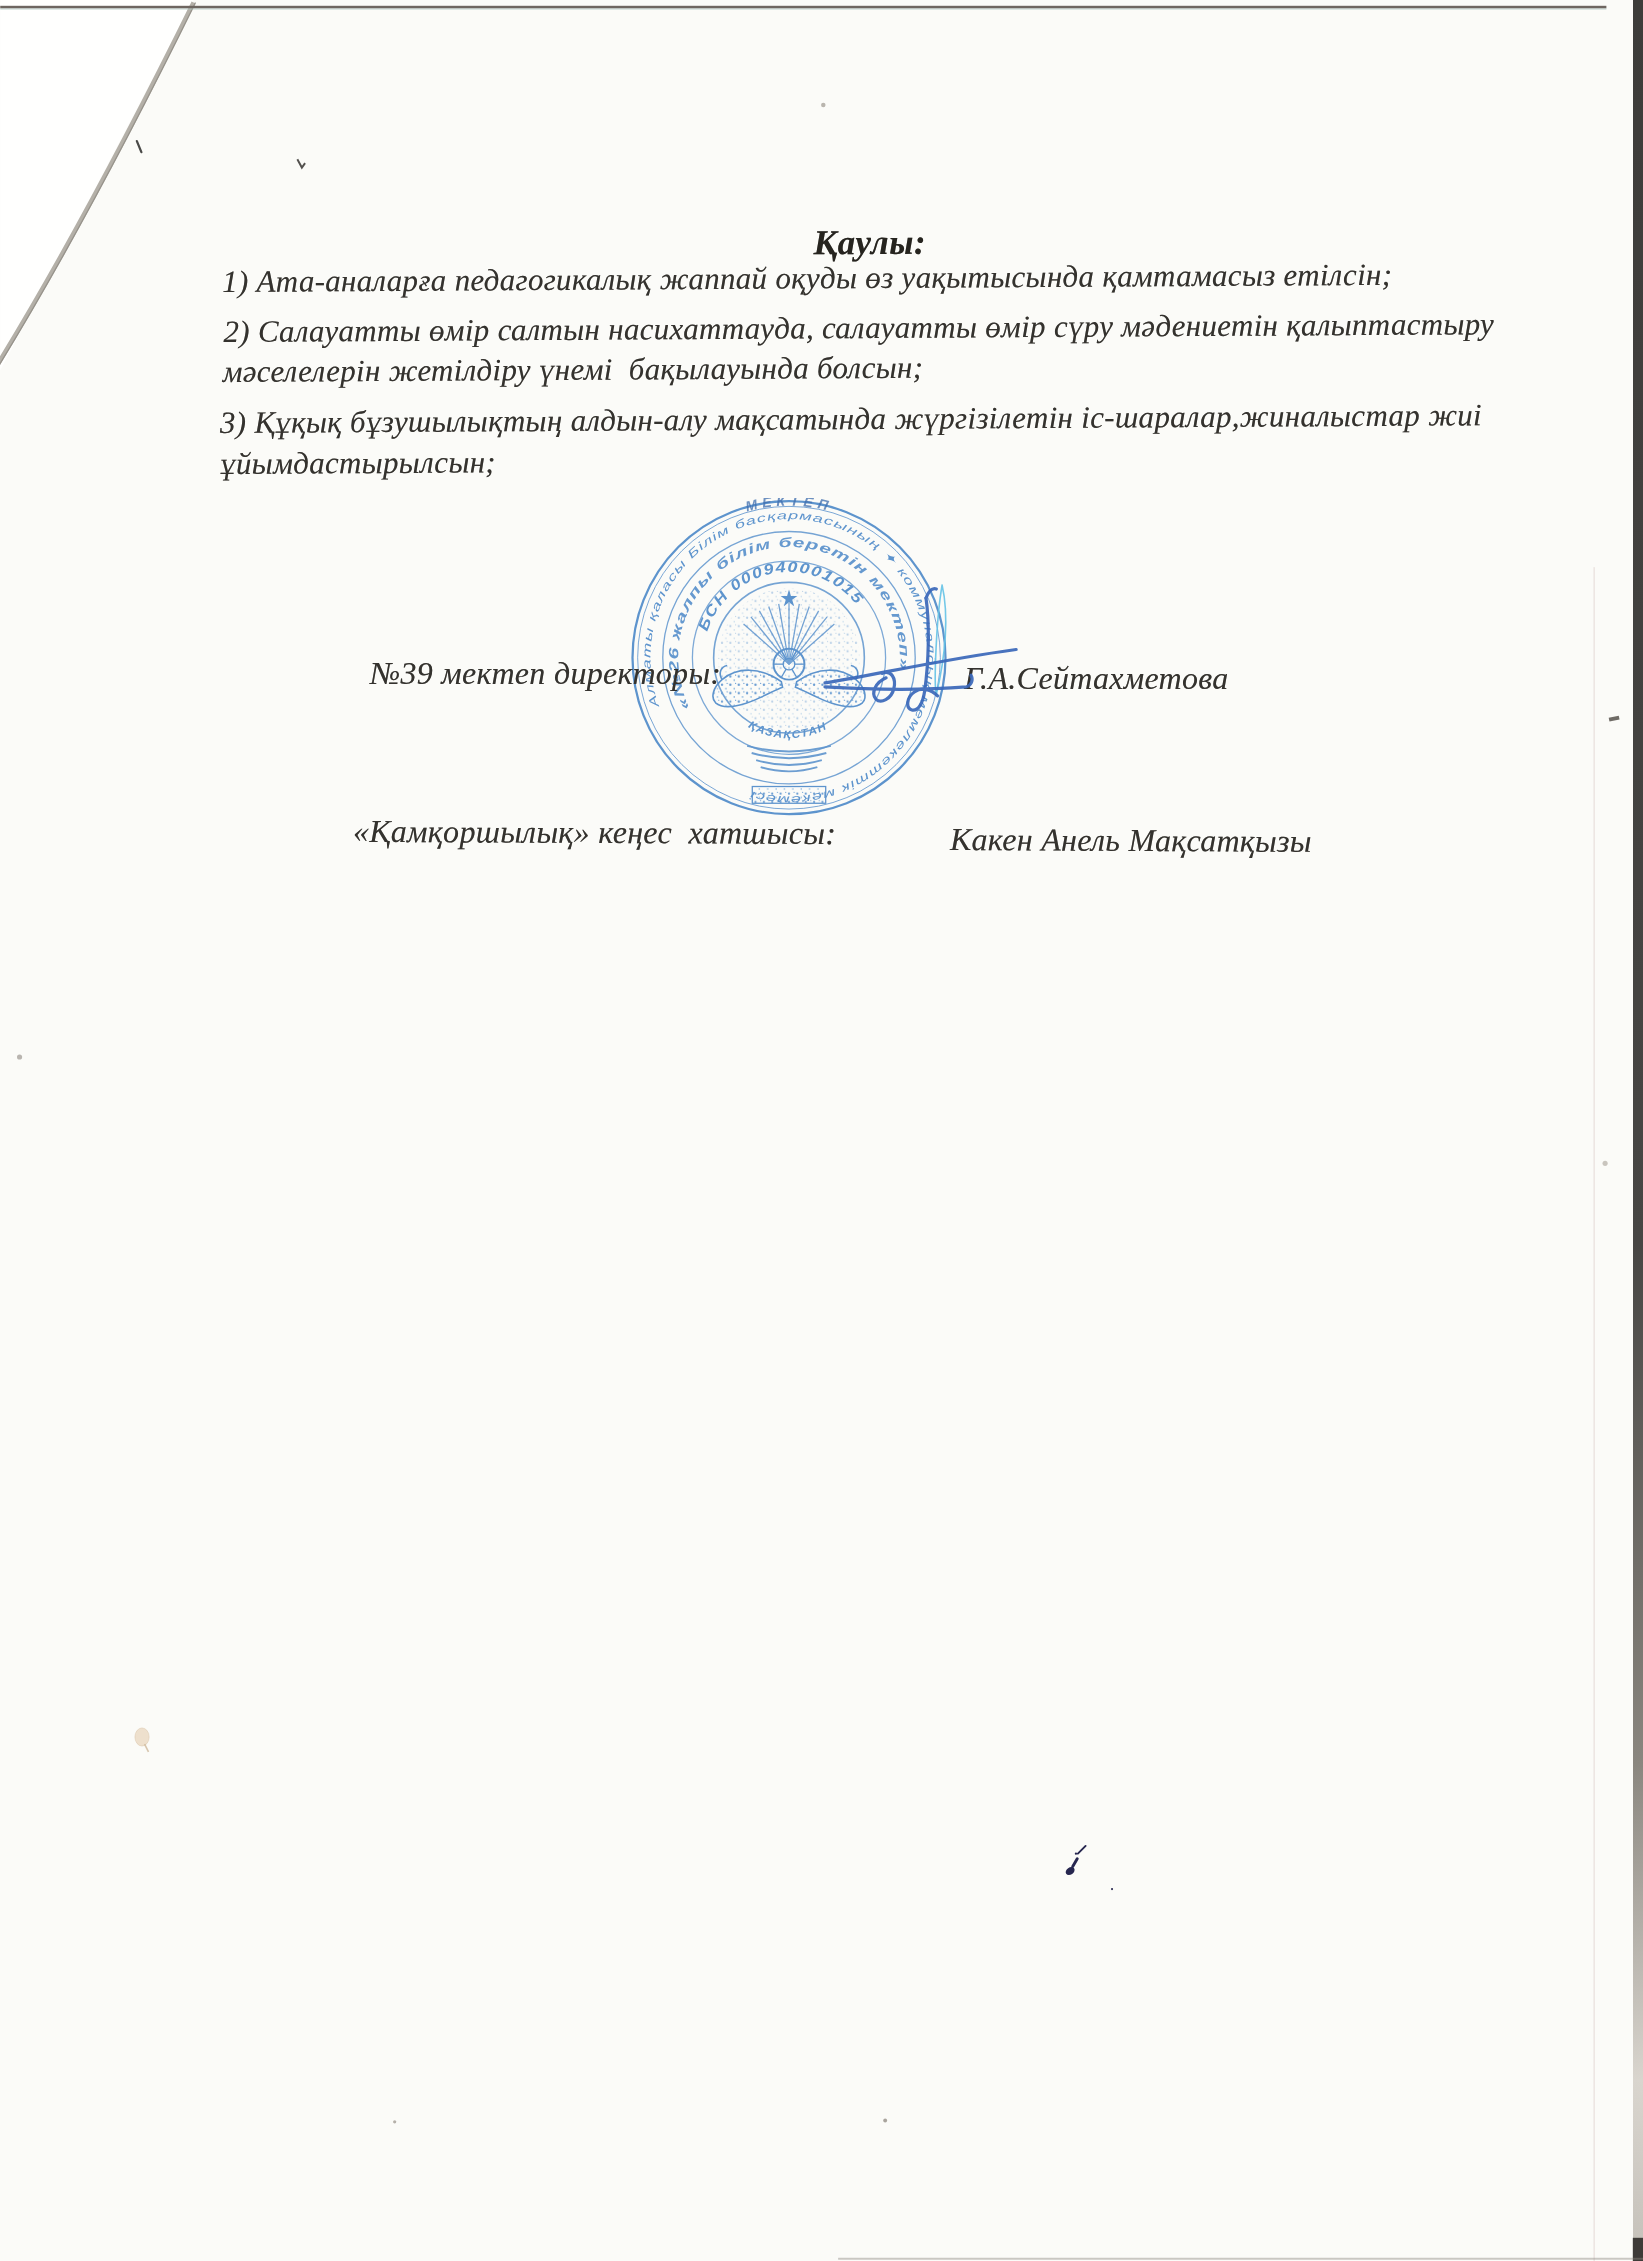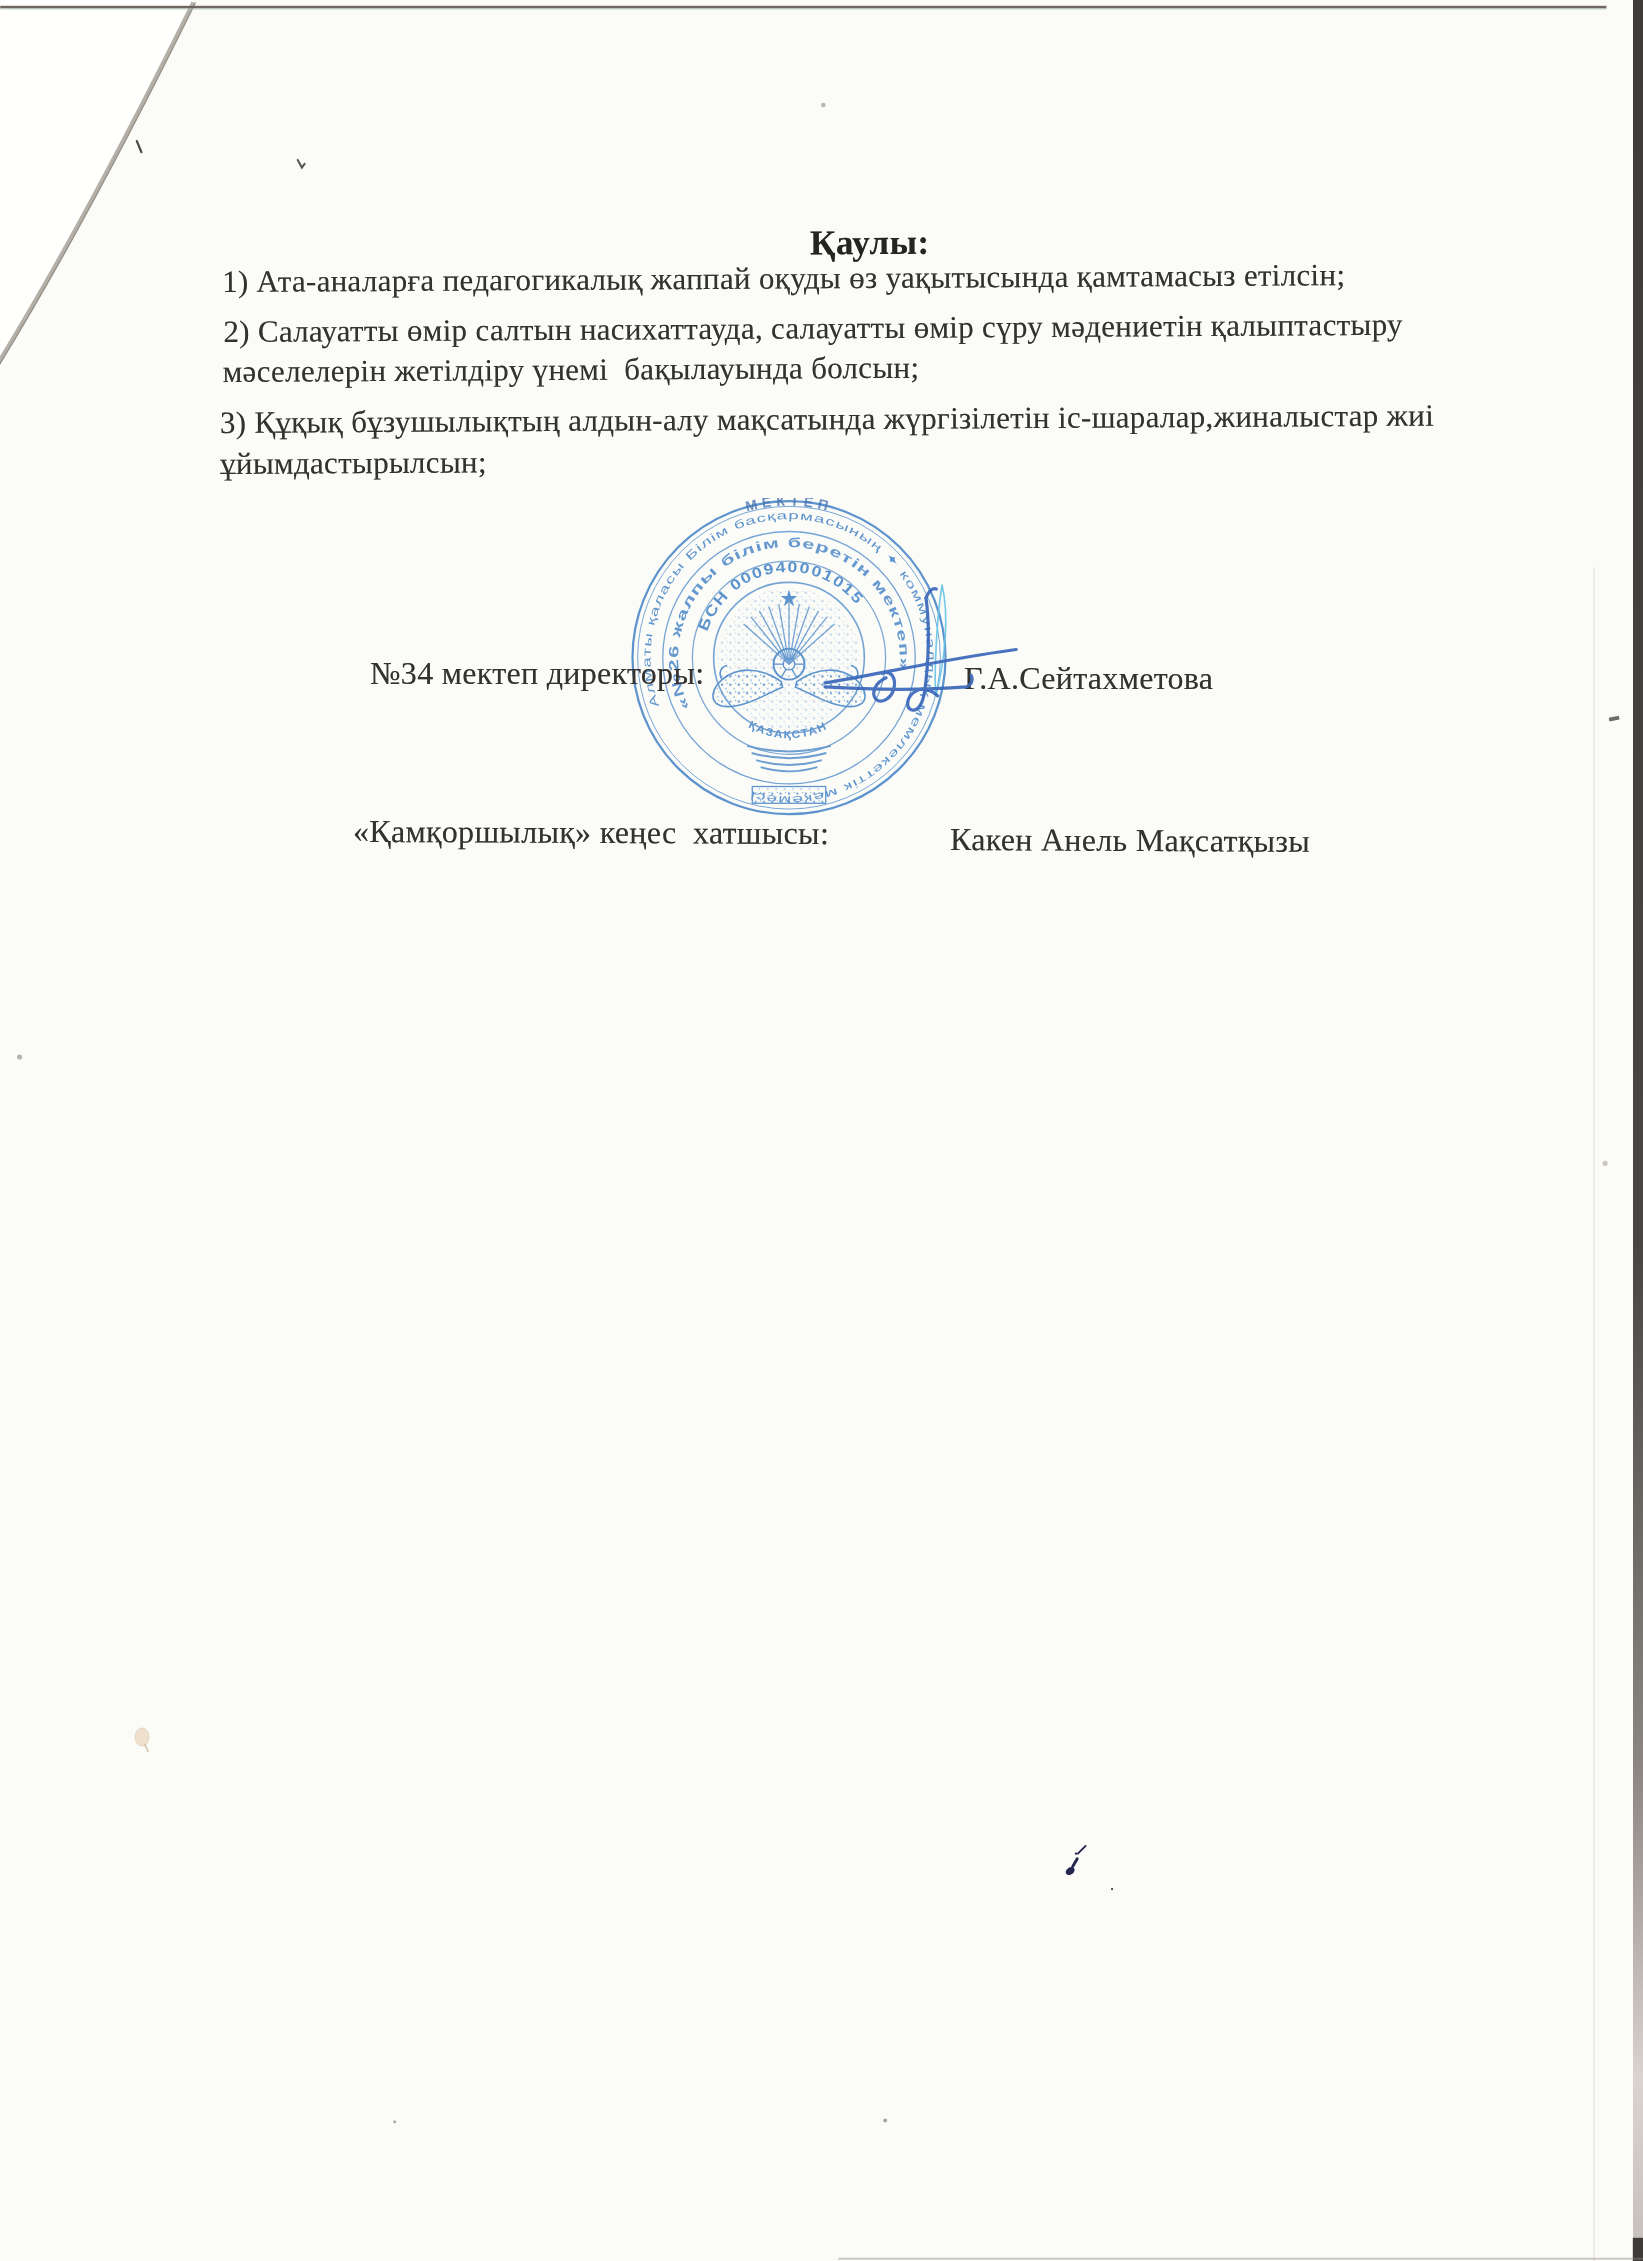--- a/index.html
+++ b/index.html
@@ -1,21 +1,21 @@
 <!DOCTYPE html>
 <html style="font-size:10.3px"><head>
 <meta charset="utf-8">
 <style>
   html,body{margin:0;padding:0;}
   body{
     width:1644px;height:2261px;position:relative;overflow:hidden;
     background:#fbfbf8;
     font-family:"Liberation Serif", serif;
   }
-  .page{position:absolute;inset:0;}
+  .page{position:absolute;inset:0;font-style:italic;}
   
   .tilt{position:absolute;inset:0;transform:rotate(-0.35deg);transform-origin:219px 271px;}
   .line{
     position:absolute;white-space:pre;color:#34322e;
     font-size:31px;line-height:1.2;letter-spacing:0.3px;
     text-shadow:0 0 0.6px rgba(60,58,54,0.5);
   }
   .doc-title{
     font-size:35px;font-weight:bold;color:#26241f;
     left:48px;top:226px;width:1644px;text-align:center;letter-spacing:0.6px;
@@ -180,21 +180,21 @@
 
   <div class="tilt">
     <div class="line doc-title">Қаулы:</div>
     <div class="line i1a">1) Ата-аналарға педагогикалық жаппай оқуды өз уақытысында қамтамасыз етілсін;</div>
     <div class="line i2a">2) Салауатты өмір салтын насихаттауда, салауатты өмір сүру мәдениетін қалыптастыру</div>
     <div class="line i2b">мәселелерін жетілдіру үнемі  бақылауында болсын;</div>
     <div class="line i3a">3) Құқық бұзушылықтың алдын-алу мақсатында жүргізілетін іс-шаралар,жиналыстар жиі</div>
     <div class="line i3b">ұйымдастырылсын;</div>
   </div>
 
-  <div class="line sig dir-label">№34 мектеп директоры:</div>
+  <div class="line sig dir-label">№39 мектеп директоры:</div>
   <div class="line sig dir-name">Г.А.Сейтахметова</div>
   <div class="line sig sec-label">«Қамқоршылық» кеңес  хатшысы:</div>
   <div class="line sig sec-name">Какен Анель Мақсатқызы</div>
 
   <svg class="sign-svg" width="213" height="148" viewBox="0 0 330 230">
     <g fill="none" stroke-linecap="round" stroke-linejoin="round">
 
       <path d="M 197 8 C 208 55 202 120 188 178 C 184 162 188 60 197 8" stroke="#64c2e6" stroke-width="2.5" opacity="0.9"></path>
 
       <g stroke="#3a68ba" stroke-width="5" opacity="0.92">

